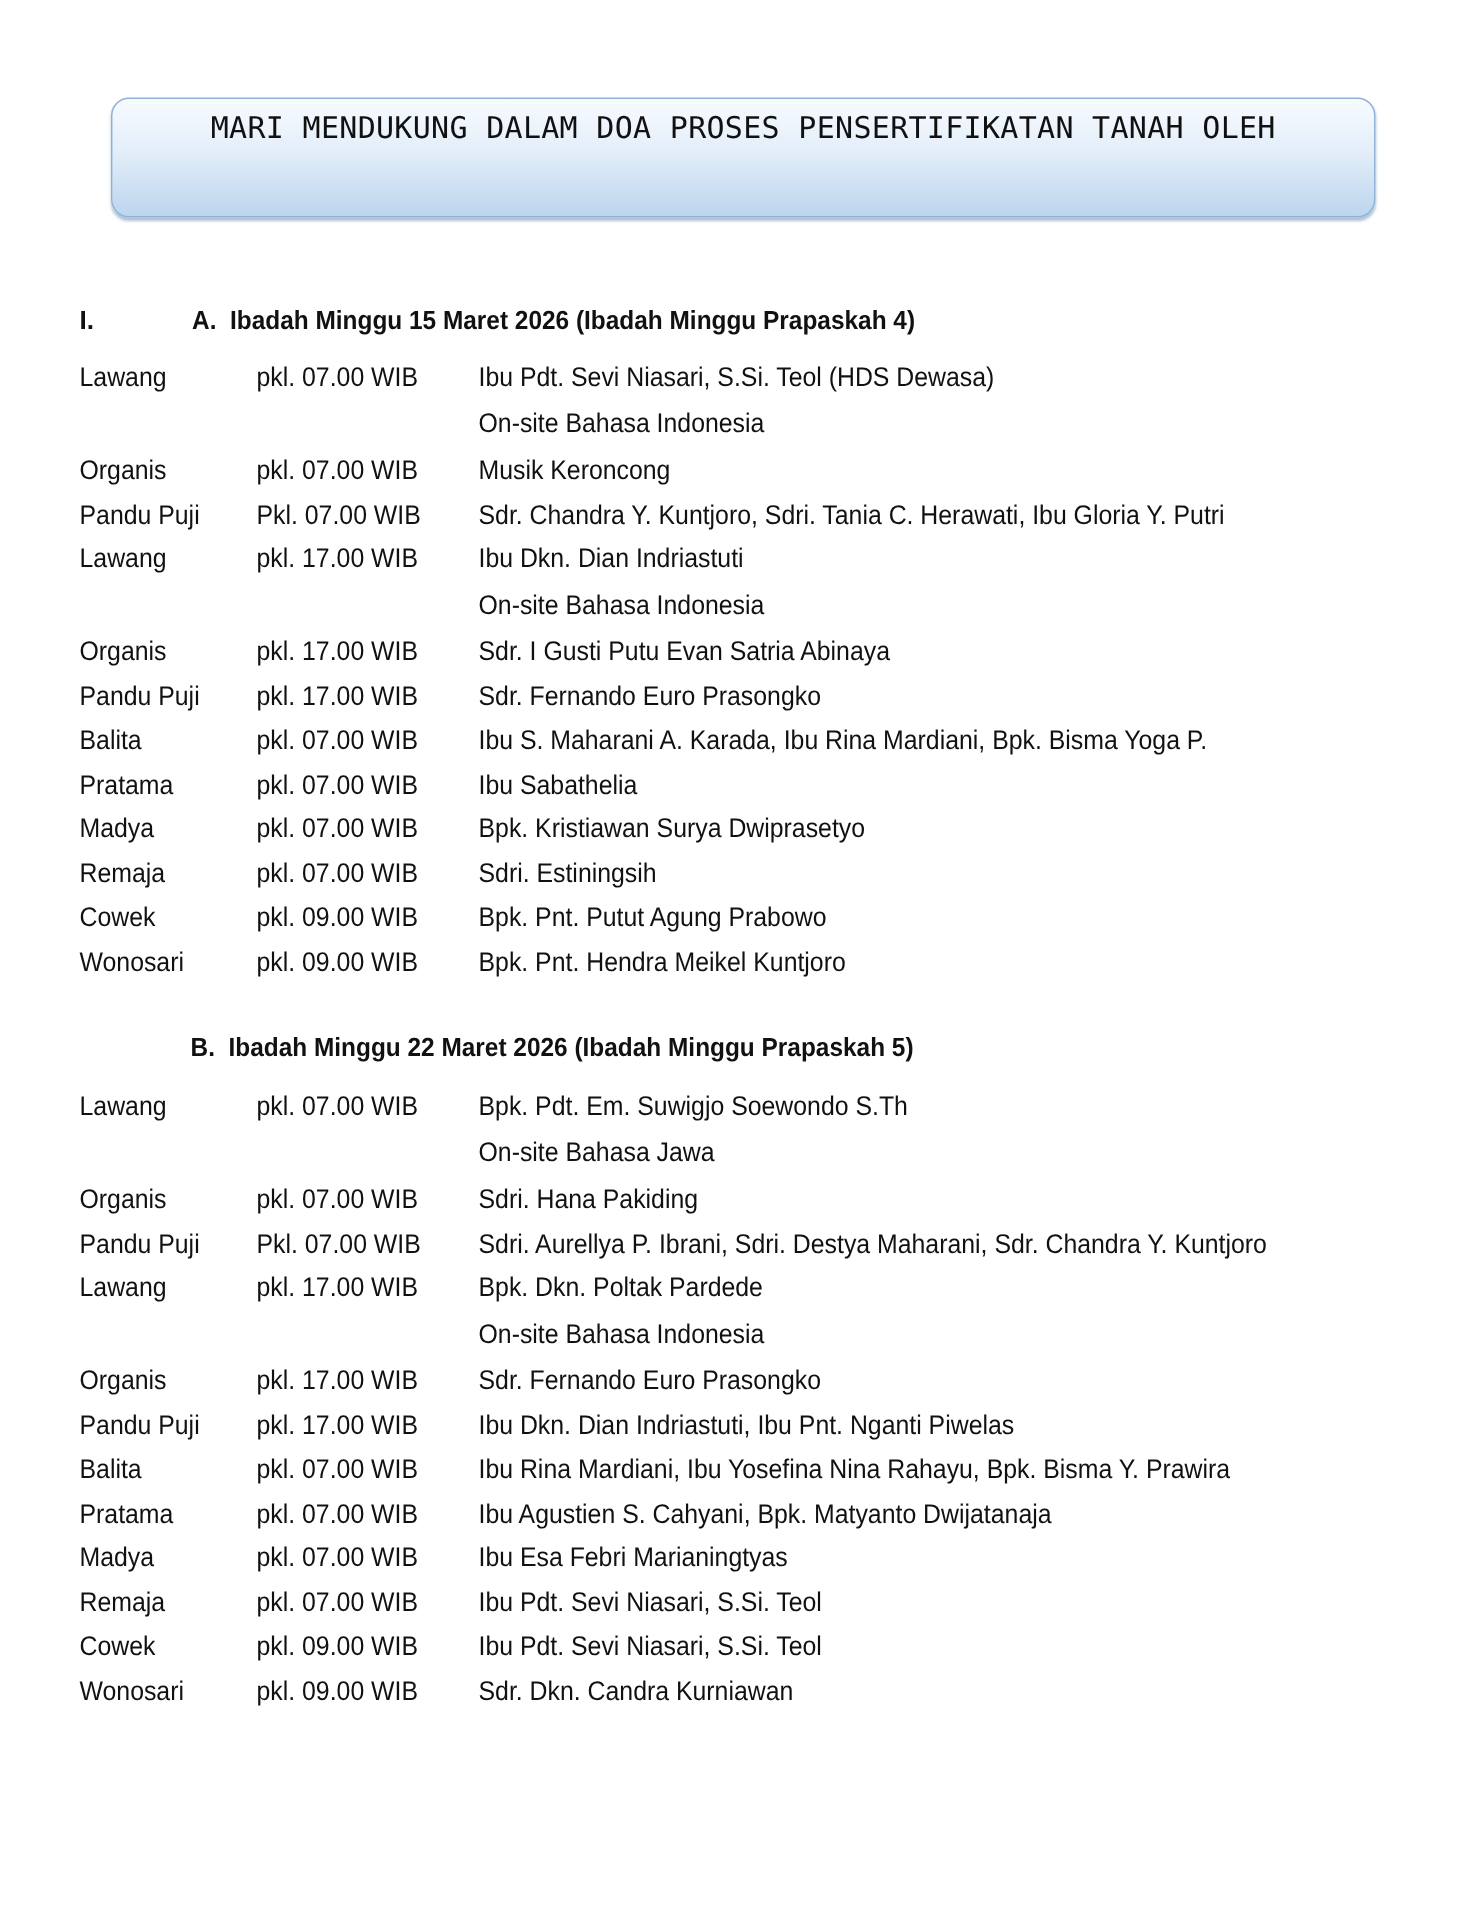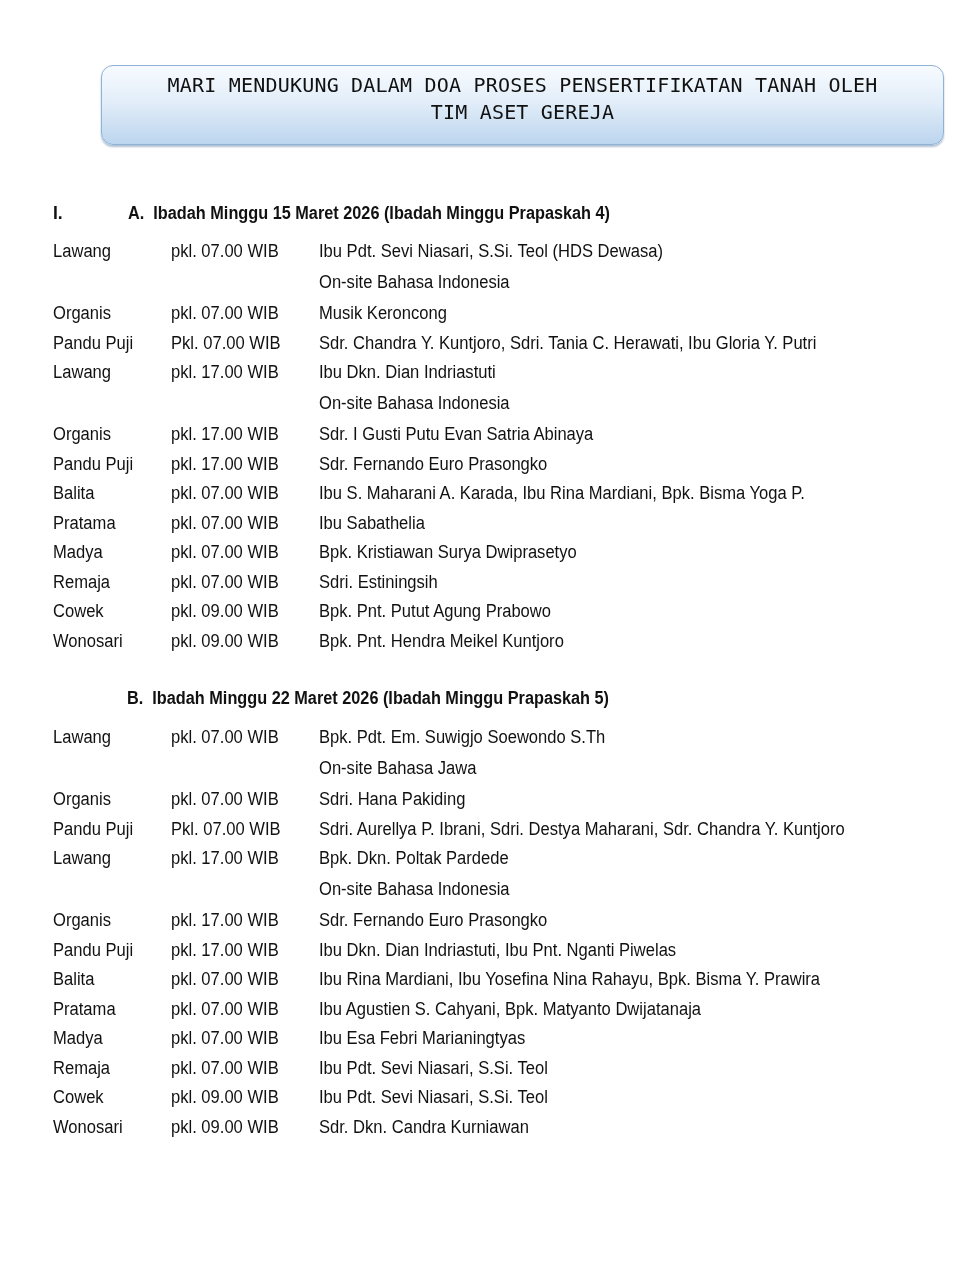--- a/index.html
+++ b/index.html
@@ -3,21 +3,21 @@
 <meta charset="utf-8">
 <style>
   html, body { margin: 0; padding: 0; background: #ffffff; }
   body { width: 975px; height: 1275px; position: relative; overflow: hidden;
          font-family: "Liberation Sans", "DejaVu Sans", sans-serif; color: #111; }
   .banner {
     position: absolute; left: 74px; top: 65px; width: 843px; height: 80px;
     border: 1.5px solid #8fb2d6; border-radius: 12px; box-sizing: border-box;
     background: linear-gradient(to bottom, #f7fbff 0%, #e3eef9 45%, #bcd5ee 100%);
     box-shadow: 0 2px 2px rgba(110,140,175,0.55);
-    text-align: center; padding-top: 6px; margin-left: 27px;
+    text-align: center; padding-top: 6px;
   }
   .banner-line {
     font-family: "DejaVu Sans Mono", "Liberation Mono", monospace;
     font-size: 20px; line-height: 27px; color: #111; letter-spacing: 0.2px;
   }
   .section-head {
     position: absolute; font-weight: bold; font-size: 17.5px; color: #111;
     font-family: "Liberation Sans", "DejaVu Sans", sans-serif;
     transform: scaleX(0.93); transform-origin: left center; white-space: nowrap;
   }
@@ -27,21 +27,20 @@
   .row.cont { height: 31px; }
   .c-role { position: absolute; left: 0; transform: scaleX(0.92); transform-origin: left center; }
   .c-time { position: absolute; left: 118px; transform: scaleX(0.92); transform-origin: left center; }
   .c-name { position: absolute; left: 266px; transform: scaleX(0.92); transform-origin: left center; }
 </style>
 </head>
 <body>
 
 <div class="banner">
   <div class="banner-line">MARI MENDUKUNG DALAM DOA PROSES PENSERTIFIKATAN TANAH OLEH</div>
-  <div class="banner-line">TIM ASET GEREJA</div>
 </div>
 
 <div class="roman" style="top:203px;">I.</div>
 
 <div class="section-head" style="left:128px; top:203px;">
   <span>A.</span>&nbsp;
   <span>Ibadah Minggu 15 Maret 2026 (Ibadah Minggu Prapaskah 4)</span>
 </div>
 
 <div class="rows" id="rows-a" style="top:241px;">

